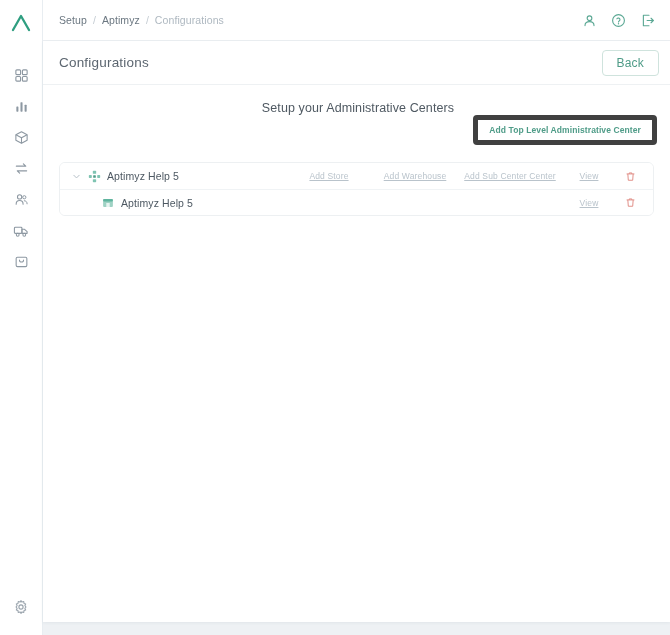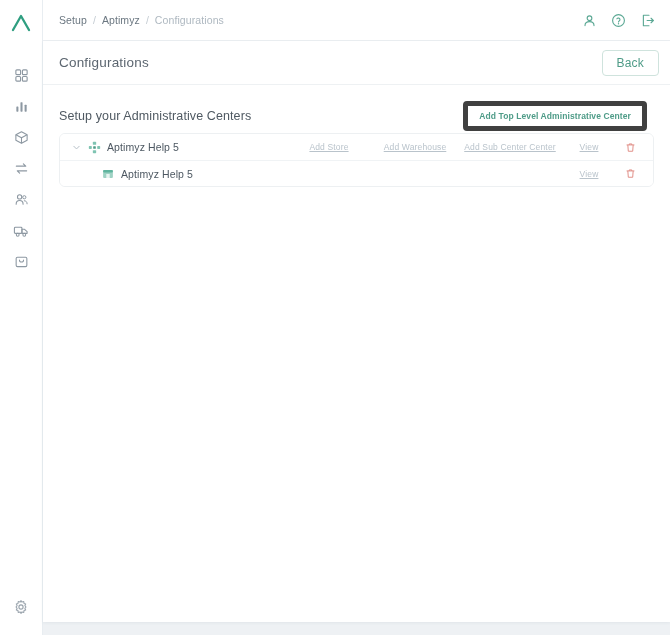--- a/index.html
+++ b/index.html
@@ -62,35 +62,36 @@
   .btn-back {
     margin-left: auto;
     border: 1px solid #cfe3dd; border-radius: 4px;
     background: #ffffff; color: #4f9c88;
     font-size: 12px; font-family: "Liberation Sans", sans-serif;
     padding: 5px 14px; cursor: pointer; letter-spacing: .2px;
   }
 
   .section-head {
     display: flex; align-items: center;
-    padding: 16px 23px 0 16px;
+    padding: 16px 13px 0 16px;
+    flex-direction: column;
   }
   .section-title { font-size: 12.5px; color: #4f5962; letter-spacing: .1px; }
   .btn-add-top {
     margin-left: auto;
     border: 5px solid #404040; border-radius: 4px;
     background: #ffffff; color: #4f9c88;
     font-size: 8.5px; font-weight: bold;
     font-family: "Liberation Sans", sans-serif;
     padding: 5px 11px; cursor: pointer; letter-spacing: .1px;
   }
 
   
   .tree-wrap {
-    margin: 2px 16px 0 16px;
+    margin: 17px 16px 0 16px;
     border: 1px solid #edf0f2; border-radius: 6px;
     overflow: hidden; background: #ffffff;
   }
   .tree-row {
     display: flex; align-items: center;
     height: 26px; padding: 0 9px 0 8px;
     background: #ffffff;
   }
   .tree-row + .tree-row { border-top: 1px solid #f0f3f5; }
   .tree-row.child { padding-left: 38px; }

